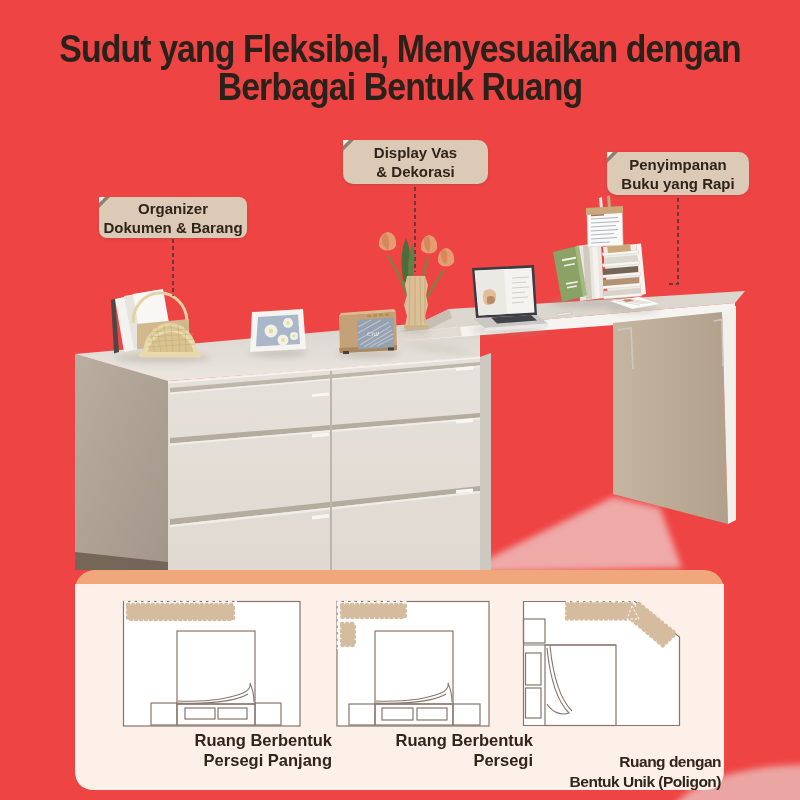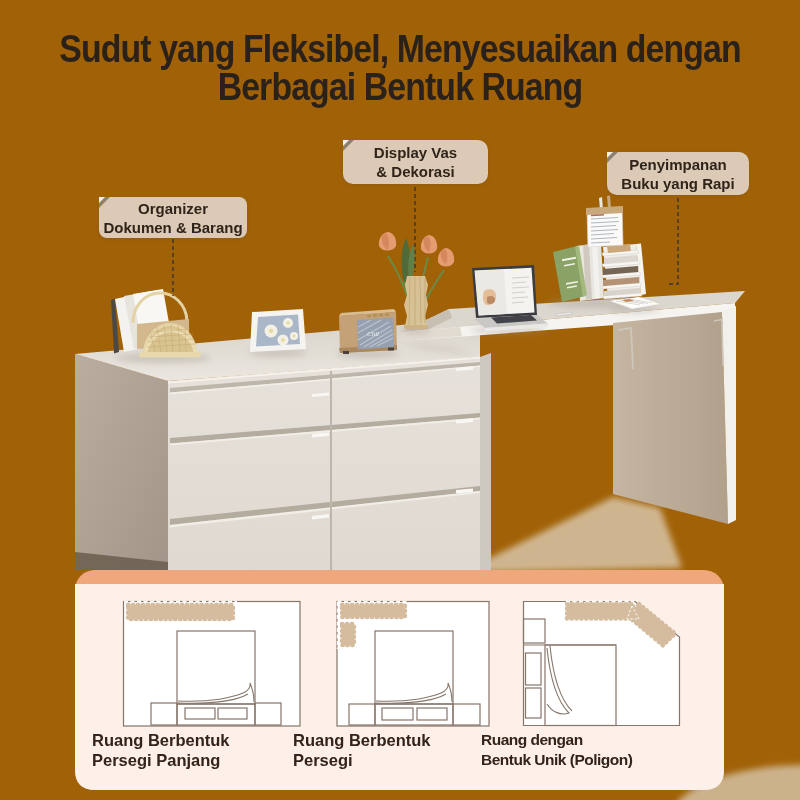--- a/index.html
+++ b/index.html
@@ -1,28 +1,28 @@
 <!DOCTYPE html>
 <html><head>
 <meta charset="utf-8">
 <style>
   html,body{margin:0;padding:0;background:#ffffff;}
-  .page{position:relative;width:800px;height:800px;background:#a16207;overflow:hidden;
+  .page{position:relative;width:800px;height:800px;background:#ef4444;overflow:hidden;
         font-family:"Liberation Sans",sans-serif;}
   .title{position:absolute;left:0;top:30px;width:800px;text-align:center;
          font-size:38px;font-weight:bold;color:#2b211b;line-height:38px;letter-spacing:-1px;
          transform:scaleX(0.89);transform-origin:400px 0;}
   .tag{position:absolute;background:#dccab6;border-radius:5px 10px 10px 10px;
        color:#2f241a;font-weight:bold;font-size:15px;line-height:19px;text-align:center;
        box-shadow:0 1px 3px rgba(90,70,50,.25);}
   .tag .fold{position:absolute;left:0;top:0;width:0;height:0;
        border-top:11px solid #8d8071;border-right:11px solid transparent;}
   .tag .fold2{position:absolute;left:0;top:0;width:0;height:0;
        border-top:6px solid #f6f1e9;border-right:6px solid transparent;}
-  .cap{position:absolute;width:240px;text-align:left;font-size:16.5px;font-weight:bold;
+  .cap{position:absolute;width:240px;text-align:right;font-size:16.5px;font-weight:bold;
        color:#33241a;line-height:19.5px;}
   svg{position:absolute;left:0;top:0;}
 </style>
 </head>
 <body>
 <div class="page">
 
   <div class="title">Sudut yang Fleksibel, Menyesuaikan dengan<br>Berbagai Bentuk Ruang</div>
 
   <svg width="800" height="800" viewBox="0 0 800 800">
@@ -376,14 +376,14 @@
   <div class="tag" style="left:607px;top:152px;width:142px;height:43px;">
     <div style="margin-top:3px">Penyimpanan<br>Buku yang Rapi</div>
     <div class="fold"></div>
       <div class="fold2"></div>
   </div>
 
   <div class="cap" style="left:92px;top:731px;">Ruang Berbentuk<br>Persegi Panjang</div>
 
   <div class="cap" style="left:293px;top:731px;">Ruang Berbentuk<br>Persegi</div>
 
-  <div class="cap" style="left:481px;top:730px;font-size:15.5px;letter-spacing:-0.5px;">Ruang dengan<br>Bentuk Unik (Poligon)</div>
+  <div class="cap" style="left:481px;top:752px;font-size:15.5px;letter-spacing:-0.5px;">Ruang dengan<br>Bentuk Unik (Poligon)</div>
 </div>
 
 </body></html>

